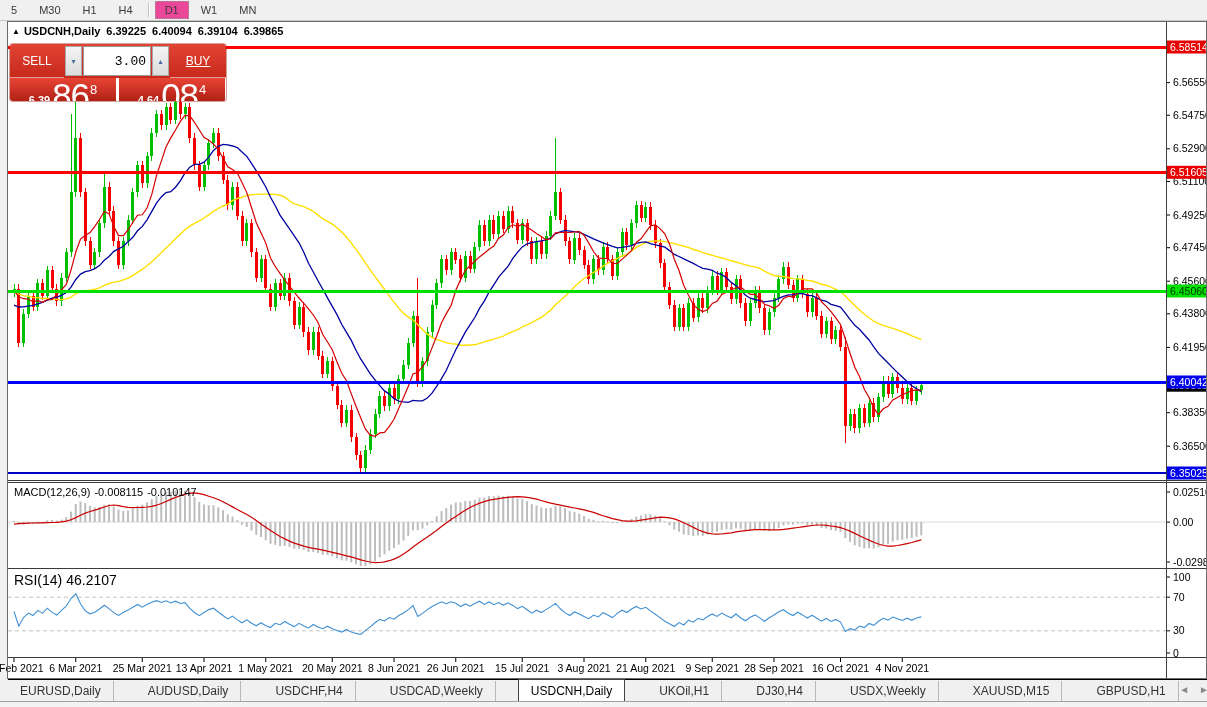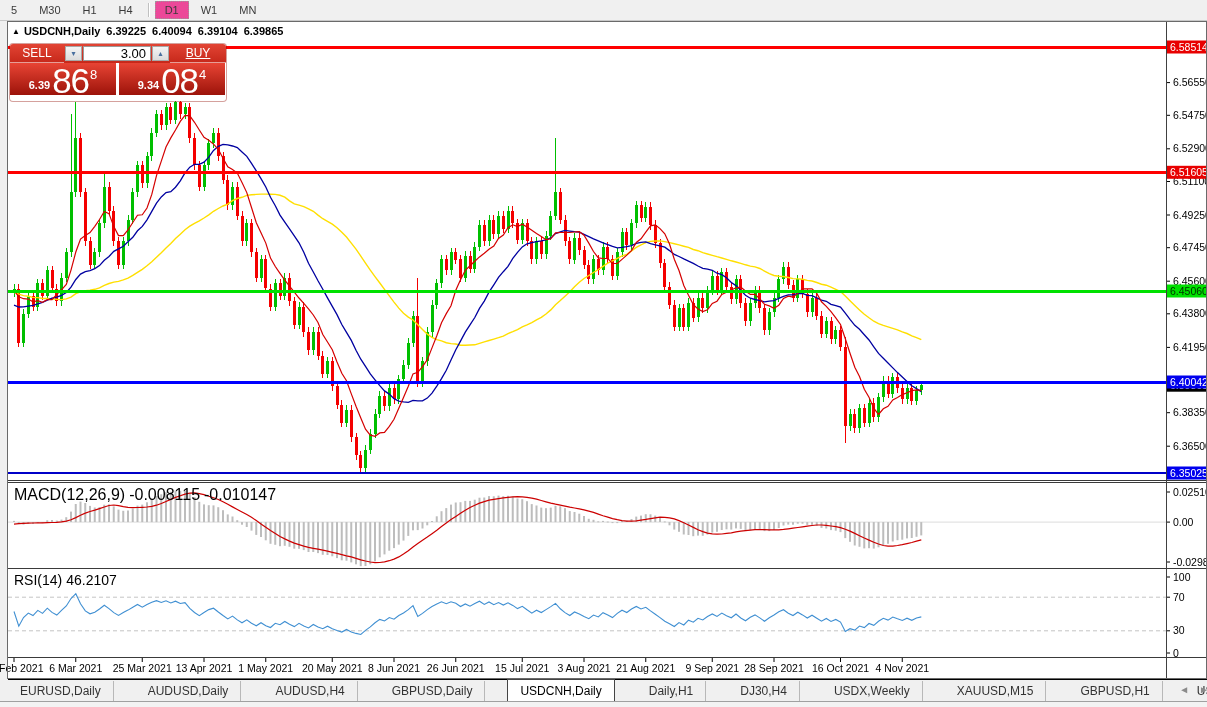--- a/index.html
+++ b/index.html
@@ -14,35 +14,35 @@
   .tf-btn.active{background:#ec4899;border:1px dotted #9a9a9a;}
   .tf-sep{width:1px;height:14px;background:#c0c0c0;border-right:1px solid #fff;margin:0 4px;}
 
   
   #chart-title{left:12px;top:25px;font-size:11px;font-weight:700;color:#000;white-space:nowrap;}
   #chart-title .v{margin-left:6px;font-weight:700;}
   .tri{font-size:8px;margin-right:4px;position:relative;top:-1px;}
 
   
   #trade-panel{left:10px;top:44px;width:216px;height:57px;background:#fff;border-radius:3px;overflow:hidden;box-shadow:0 0 0 1px rgba(150,20,10,.4);}
-  #tp-row1{display:flex;height:19px;background:linear-gradient(#e24434,#c6281a);}
+  #tp-row1{display:flex;height:34px;background:linear-gradient(#e24434,#c6281a);}
   .tp-btn{color:#fff;font-size:12px;display:flex;align-items:center;justify-content:center;border-bottom:1px solid rgba(255,255,255,.55);}
   #sell-btn{width:54px;}
   #buy-btn{flex:1;text-decoration:underline;}
   .spin{width:15px;margin:2px 1px;background:linear-gradient(#f4f4f4,#dcdcdc);border:1px solid #a8a8a8;color:#4a6f9e;font-size:8px;display:flex;align-items:center;justify-content:center;}
-  #vol-input{width:62px;margin:2px 0;border:1px solid #9a9a9a;font-size:13px;text-align:right;padding:0 4px 0 0;color:#000;background:#fff;font-family:Liberation Sans, sans-serif;}
+  #vol-input{width:62px;margin:2px 0;border:1px solid #9a9a9a;font-size:13px;text-align:right;padding:0 4px 0 0;color:#000;background:#fff;font-family:Liberation Mono, monospace;}
   #tp-row2{display:flex;height:32px;margin-top:0;}
   .price-box{width:106px;background:linear-gradient(#e84434,#9c130a);color:#fff;display:flex;align-items:flex-end;justify-content:center;padding-bottom:1px;}
   .price-box.left{margin-right:3px;}
   .p-small{font-size:11px;font-weight:700;margin-right:2px;margin-bottom:3px;}
   .p-big{font-size:35px;line-height:26px;letter-spacing:-1px;}
   .p-sup{font-size:13px;margin-bottom:12px;margin-left:1px;}
 
   
-  #macd-label{left:14px;top:486px;font-size:16px;color:#000;white-space:nowrap;}
+  #macd-label{left:14px;top:486px;font-size:11px;color:#000;white-space:nowrap;}
   #rsi-label{left:14px;top:572px;font-size:14px;color:#000;white-space:nowrap;}
   #macd-label span,#rsi-label span{margin-right:4px;}
 
   
   #tabbar{position:absolute;left:8px;top:679px;width:1207px;height:22px;background:#f0f0f0;border-top:1px solid #000;display:flex;align-items:flex-end;z-index:2;gap:22px;}
   .tab{font-size:12px;color:#333;padding:3px 12px 4px 12px;border-right:1px solid #b8b8b8;margin-bottom:0;white-space:nowrap;cursor:default;}
   .tab.active{background:#fff;border:1px solid #444;border-bottom:none;color:#000;padding-top:4px;}
   .tab-arrows{position:absolute;right:6px;top:4px;display:flex;gap:10px;}
   .tab-arrow{color:#8a8a8a;font-size:10px;cursor:default;}
   #status-sliver{position:absolute;left:0;top:701px;width:1207px;height:6px;background:#f3f3f3;border-top:1px solid #a0a0a0;z-index:2;}
@@ -785,42 +785,42 @@
       <div class="spin">▴</div>
       <div id="buy-btn" class="tp-btn">BUY</div>
     </div>
     <div id="tp-row2">
       <div class="price-box left">
         <span class="p-small">6.39</span>
         <span class="p-big">86</span>
         <span class="p-sup">8</span>
       </div>
       <div class="price-box">
-        <span class="p-small">9.34</span>
+        <span class="p-small">4.64</span>
         <span class="p-big">08</span>
         <span class="p-sup">4</span>
       </div>
     </div>
   </div>
 
   <div id="macd-label" class="overlay">
     <span>MACD(12,26,9)</span><span>-0.008115</span><span>-0.010147</span>
   </div>
 
   <div id="rsi-label" class="overlay">
     <span>RSI(14)</span><span>46.2107</span>
   </div>
 
   <div id="tabbar">
     <div class="tab">EURUSD,Daily</div>
       <div class="tab">AUDUSD,Daily</div>
-      <div class="tab">AUDUSD,H4</div>
-      <div class="tab">GBPUSD,Daily</div>
+      <div class="tab">USDCHF,H4</div>
+      <div class="tab">USDCAD,Weekly</div>
       <div class="tab active">USDCNH,Daily</div>
-      <div class="tab">Daily,H1</div>
+      <div class="tab">UKOil,H1</div>
       <div class="tab">DJ30,H4</div>
       <div class="tab">USDX,Weekly</div>
       <div class="tab">XAUUSD,M15</div>
       <div class="tab">GBPUSD,H1</div>
       <div class="tab">USDX,Weekly</div>
       <div class="tab-arrows">
       <span class="tab-arrow">◄</span>
       <span class="tab-arrow">►</span>
     </div>
   </div>

